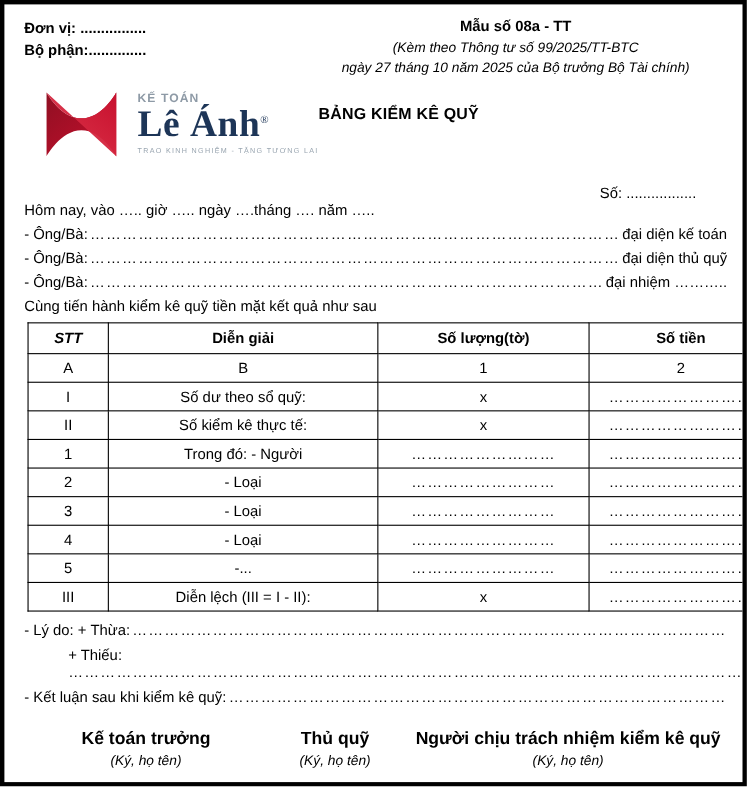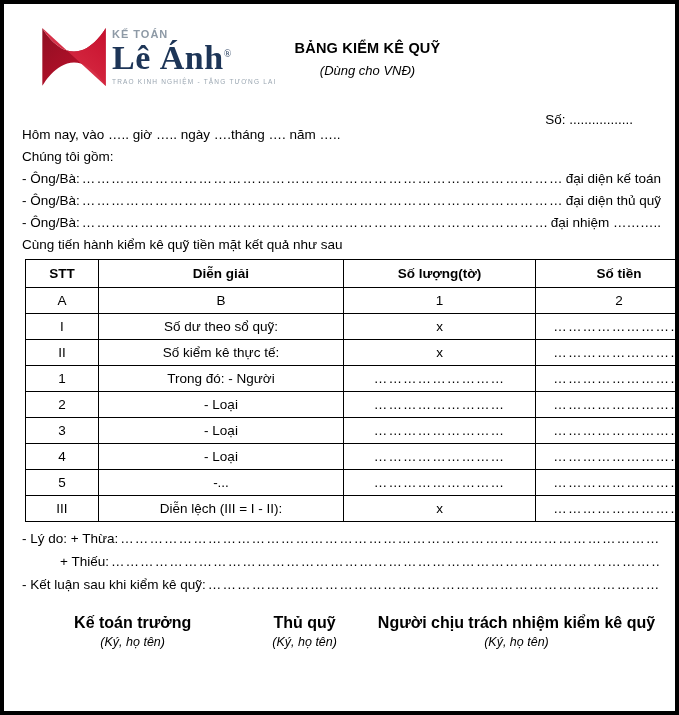--- a/index.html
+++ b/index.html
@@ -68,21 +68,21 @@
     display: flex;
     align-items: center;
     margin-left: 18px;
   }
   .logo-mark {
     width: 68px;
     height: 62px;
     flex: none;
   }
   .logo-text {
-    margin-left: 4px;
+    margin-left: 17px;
     line-height: 1;
   }
   .logo-kicker {
     font-size: 11px;
     font-weight: bold;
     letter-spacing: 1px;
     color: #8e9aa6;
   }
   .logo-name {
     font-family: "Liberation Serif", serif;
@@ -101,21 +101,20 @@
     font-weight: normal;
   }
   .logo-tag {
     font-size: 6.5px;
     letter-spacing: 1.2px;
     color: #9aa6b1;
     margin-top: 3px;
     white-space: nowrap;
   }
   .titlebox {
-    margin-left: 18px;
     padding-top: 14px;
   }
   .doc-title {
     font-size: 14.5px;
     font-weight: bold;
     letter-spacing: 0.2px;
     white-space: nowrap;
   }
   .doc-sub {
     font-size: 13px;
@@ -168,33 +167,33 @@
     font-size: 13.5px;
     text-align: center;
     height: 23px;
     padding: 1px 4px;
     font-weight: normal;
   }
   table.kk th {
     font-weight: bold;
     height: 25px;
   }
-  .c-stt { width: 64px; }
+  .c-stt { width: 64px; font-style: italic; }
   .c-dg  { width: 236px; }
   .c-sl  { width: 183px; margin-top: 23px; }
   .c-st  { width: 158px; }
   .celldots { letter-spacing: 1.1px; font-size: 12px; }
 
   
   .foot {
     margin-top: 9px;
     font-size: 13.5px;
   }
   .foot .tline { margin-bottom: 8px; justify-content: center; }
-  .indent { padding-left: 38px; }
+  .indent { padding-left: 38px; flex-direction: column; }
 
   
   .signs {
     display: flex;
     margin-top: 22px;
     padding-left: 6px;
   }
   .sign {
     text-align: center;
   }
@@ -211,20 +210,31 @@
   .sg1 { width: 210px; }
   .sg2 { width: 135px; }
   .sg3 { width: 290px; }
 </style>
 </head>
 <body>
 
 <div class="page">
  <div class="inner">
 
+  <div class="hdr">
+    <div class="hdr-left">
+      <div>Đơn vị: ................</div>
+      <div>Bộ phận:..............</div>
+    </div>
+    <div class="hdr-right">
+      <div class="form-code">Mẫu số 08a - TT</div>
+      <div class="form-ref">(Kèm theo Thông tư số 99/2025/TT-BTC</div>
+      <div class="form-ref">ngày 27 tháng 10 năm 2025 của Bộ trưởng Bộ Tài chính)</div>
+    </div>
+  </div>
 
   <div class="brandrow">
 
     <div class="logo">
       <svg class="logo-mark" viewBox="0 0 100 92">
         <defs>
           <linearGradient id="gA" x1="0" y1="0" x2="1" y2="1">
             <stop offset="0%" stop-color="#8f0f22"></stop>
             <stop offset="100%" stop-color="#c8102e"></stop>
           </linearGradient>
@@ -254,29 +264,27 @@
       </svg>
       <div class="logo-text">
         <div class="logo-kicker">KẾ TOÁN</div>
         <div class="logo-name"><span>Lê Ánh</span><span class="logo-reg">®</span></div>
         <div class="logo-tag">TRAO KINH NGHIỆM - TẶNG TƯƠNG LAI</div>
       </div>
     </div>
 
     <div class="titlebox">
       <div class="doc-title">BẢNG KIỂM KÊ QUỸ</div>
-      <div class="doc-sub">(Dùng cho VNĐ)</div>
     </div>
   </div>
 
   <div class="so-line">Số: .................</div>
 
   <div class="body-text">
     <div class="tline">Hôm nay, vào ….. giờ ….. ngày ….tháng …. năm …..</div>
-    <div class="tline">Chúng tôi gồm:</div>
 
     <div class="tline dotrow">
       <span>- Ông/Bà:</span>
       <span class="dots">……………………………………………………………………………………………………………………………………………………………………………………………………………</span>
       <span class="tail">đại diện kế toán</span>
     </div>
     <div class="tline dotrow">
       <span>- Ông/Bà:</span>
       <span class="dots">……………………………………………………………………………………………………………………………………………………………………………………………………………</span>
       <span class="tail">đại diện thủ quỹ</span>

